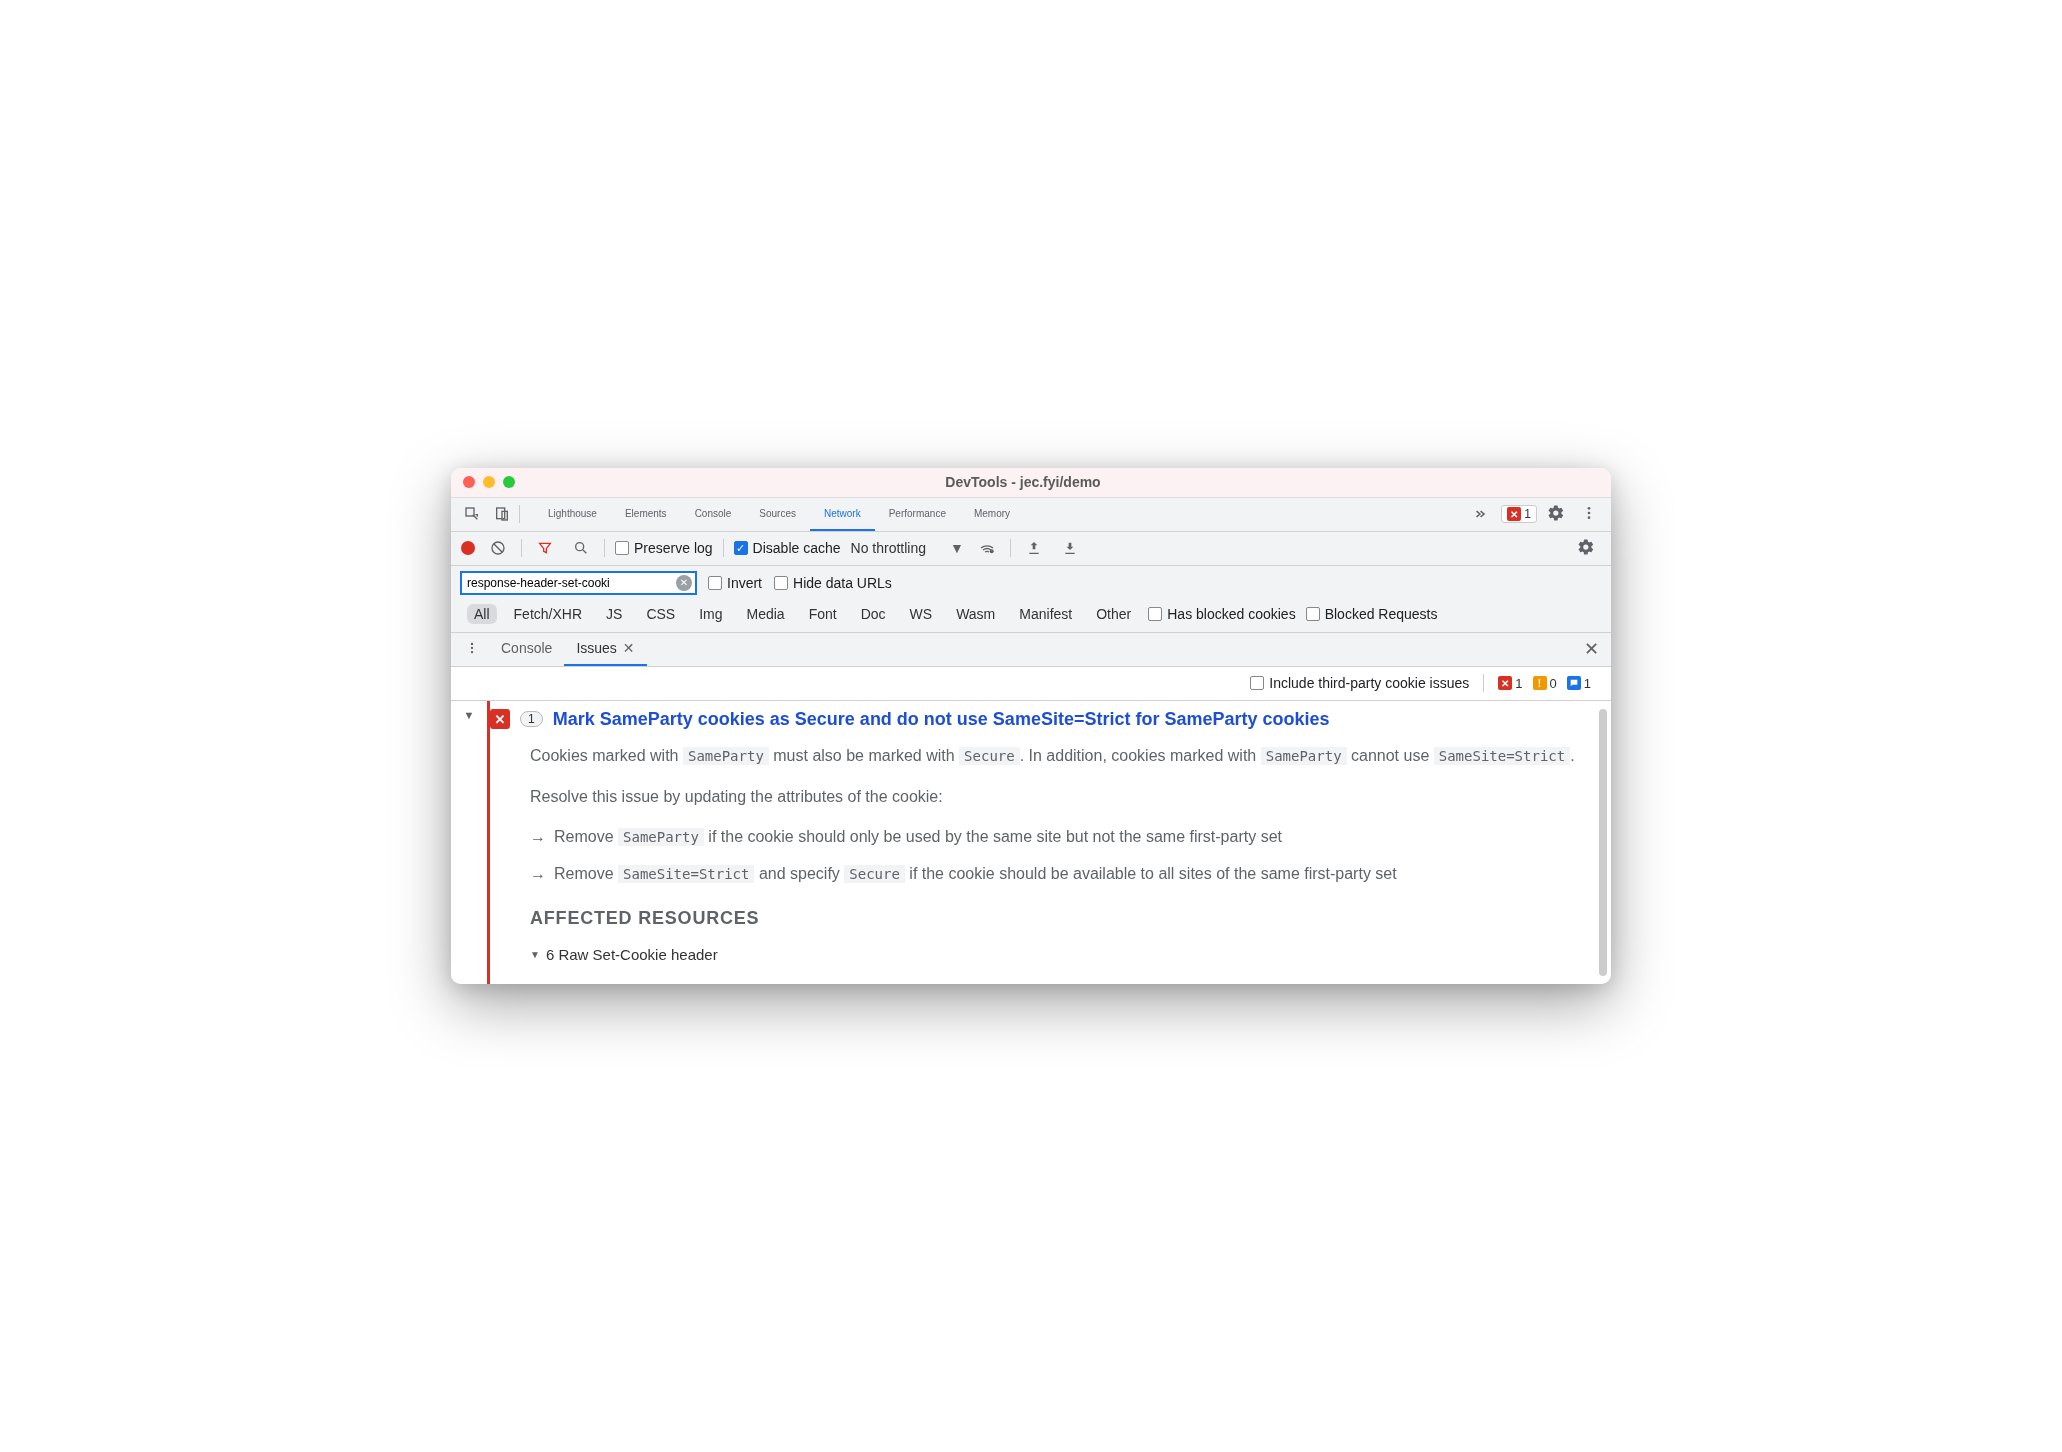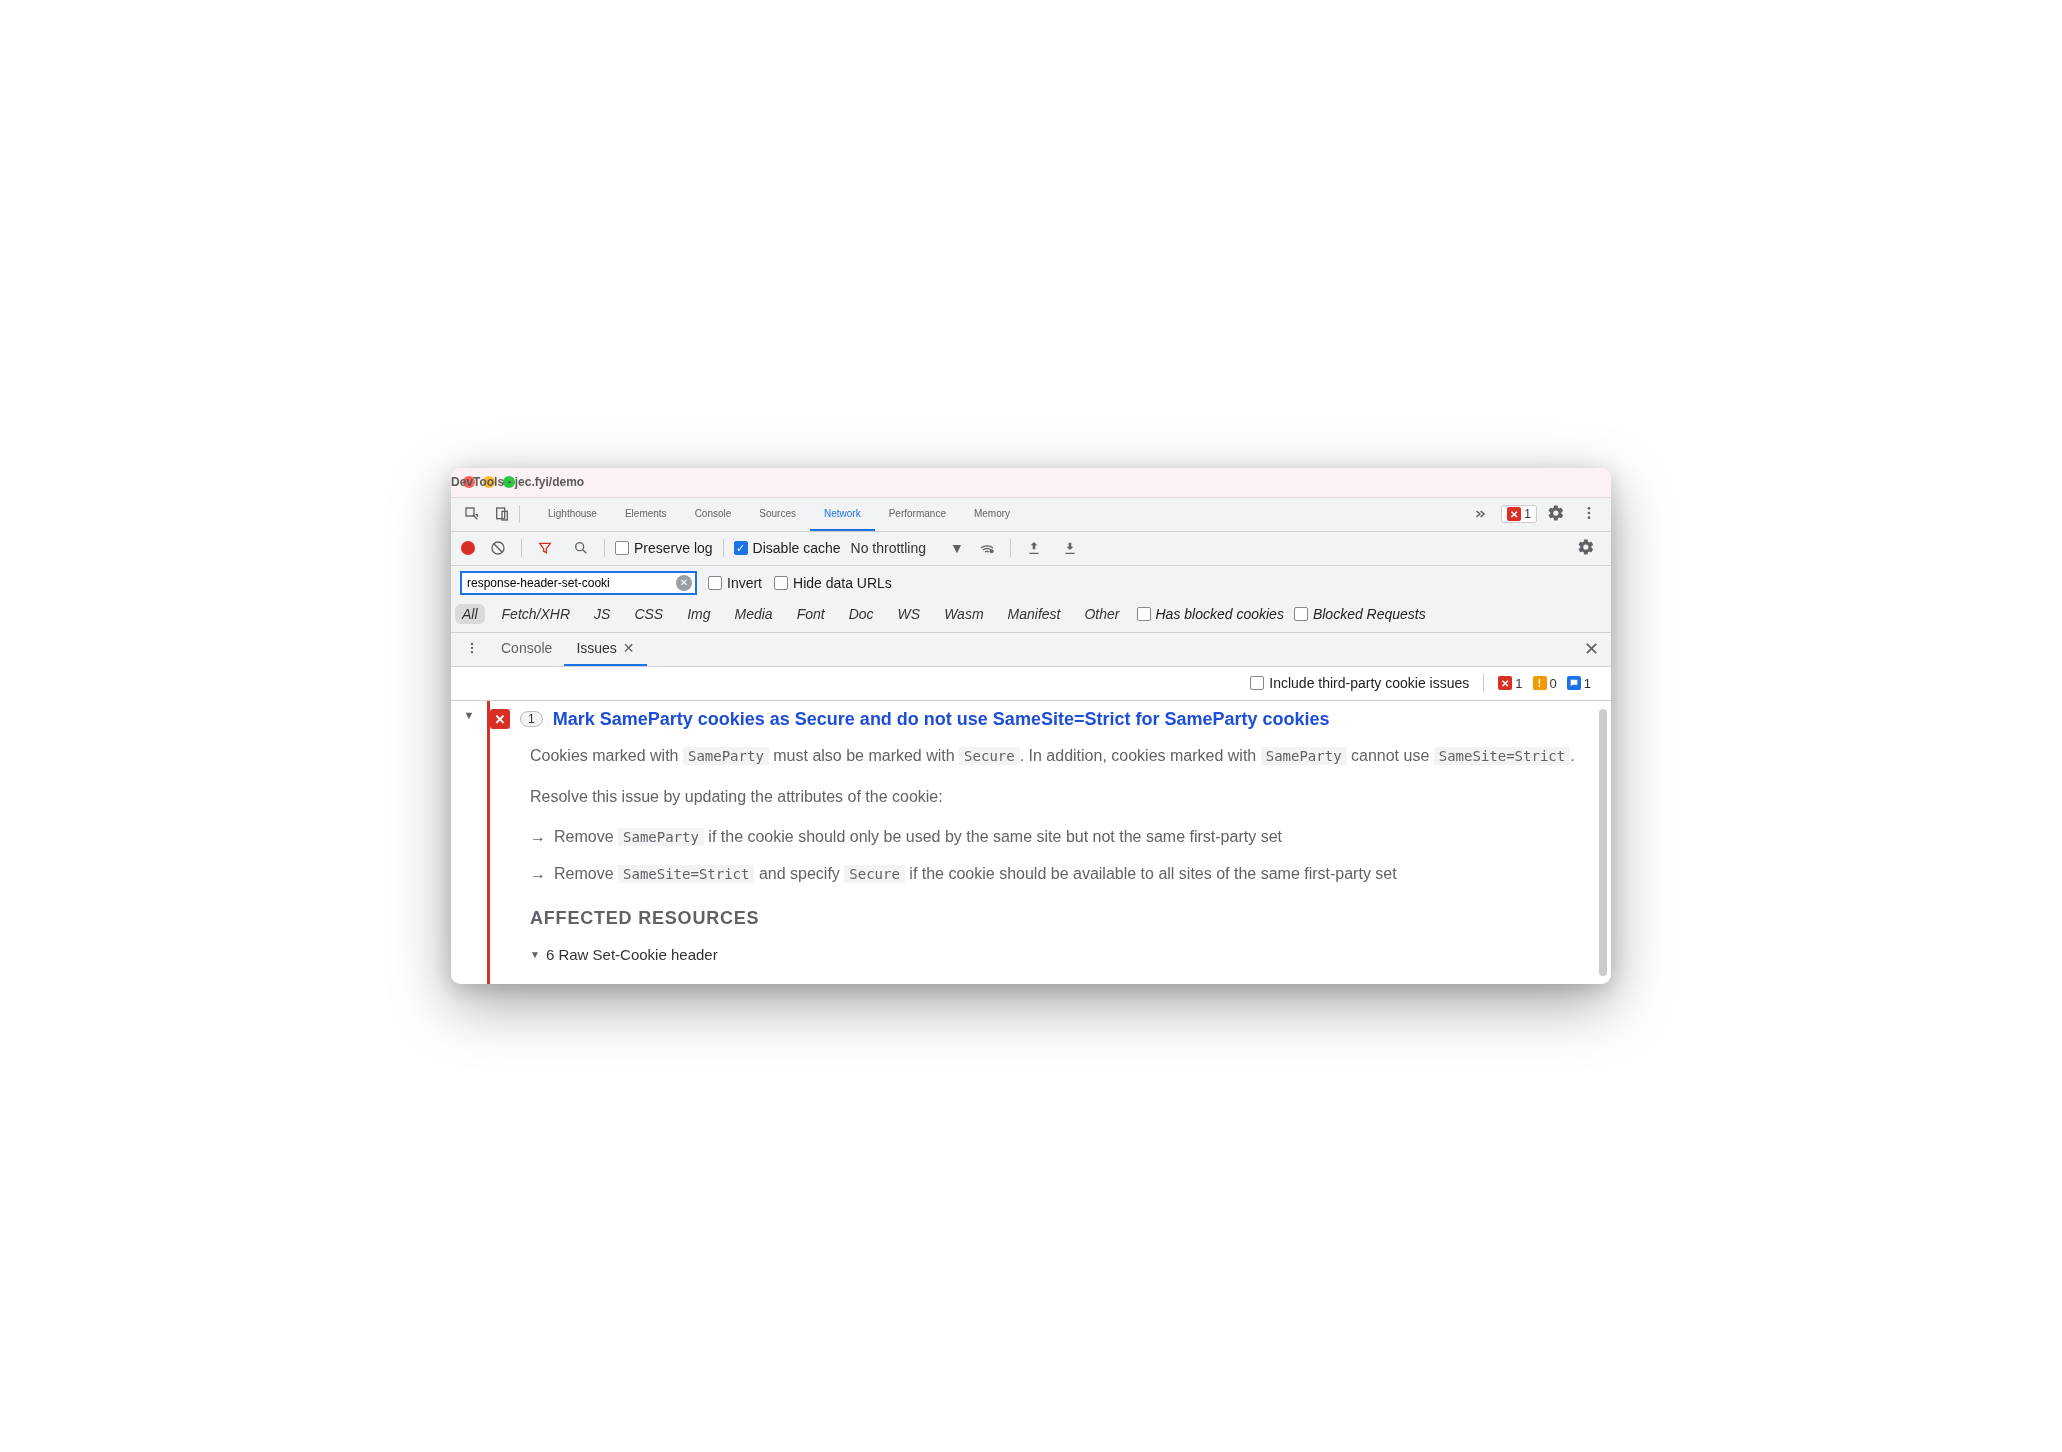--- a/index.html
+++ b/index.html
@@ -30,22 +30,22 @@
   padding: 0 12px;
   position: relative;
   border-bottom: 1px solid #ddd;
 }
 .traffic { display: flex; gap: 8px; }
 .tl { width: 12px; height: 12px; border-radius: 50%; }
 .tl.red { background: #ff5f56; }
 .tl.yellow { background: #ffbd2e; }
 .tl.green { background: #27c93f; }
 .titlebar .title {
-  position: absolute; left: 0; right: 16px; 
-  font-weight: 600; color: #5a5a5a; font-size: 12px;
+  position: absolute; left: 0; right: 16px; text-align: center;
+  font-weight: 600; color: #5a5a5a; font-size: 14px;
 }
 
 .tabstrip {
   height: 34px; display: flex; align-items: center;
   border-bottom: 1px solid #d0d0d0; padding: 0 8px; gap: 4px;
   background: #f1f3f4;
 }
 .tool-icon { width: 26px; height: 26px; display:flex; align-items:center; justify-content:center; color:#5f6368; cursor:pointer; }
 .tool-icon svg { width: 16px; height: 16px; }
 .tabs { display: flex; gap: 0; margin-left: 10px; flex: 1; align-items:stretch; height:100%;}
@@ -74,21 +74,21 @@
   width: 235px; padding:3px 24px 3px 5px;
   border:1px solid #1a73e8; outline:1px solid #1a73e8;
   font-size:12px; background:#fff;
 }
 .filter-input .clear {
   position:absolute; right:4px; top:50%; transform:translateY(-50%);
   width:16px; height:16px; border-radius:50%; background:#9aa0a6;
   color:#fff; font-size:10px; display:flex; align-items:center; justify-content:center; cursor:pointer;
 }
 
-.type-row { display:flex; align-items:center; gap:10px; padding:4px 4px 8px; background:#f1f3f4; border-bottom:1px solid #d0d0d0; flex-wrap:wrap;font-style:italic;}
+.type-row { display:flex; align-items:center; gap:10px; padding:4px 16px 8px; background:#f1f3f4; border-bottom:1px solid #d0d0d0; flex-wrap:wrap;}
 .type-chip { padding:2px 7px; cursor:pointer; color:#333; border-radius:6px;}
 .type-chip.active { background:#d8dadd; }
 
 .drawer-tabstrip { height:34px; display:flex; align-items:center; border-bottom:1px solid #d0d0d0; background:#f1f3f4; padding:0 8px;}
 .drawer-tabs { display:flex; height:100%; align-items:stretch;}
 .drawer-tab { padding:0 12px; display:flex; align-items:center; gap:6px; color:#5f6368; cursor:pointer; border-bottom:2px solid transparent;}
 .drawer-tab.active { color:#333; border-bottom-color:#1a73e8; font-weight:500;}
 .drawer-tab .x { font-size:14px; color:#5f6368;}
 .drawer-close { margin-left:auto; font-size:18px; color:#5f6368; cursor:pointer; padding:0 4px;}
 

